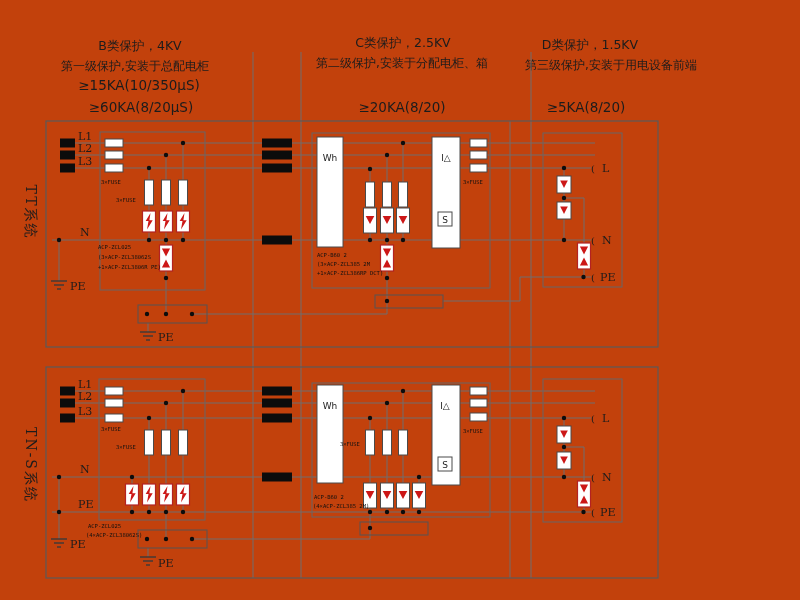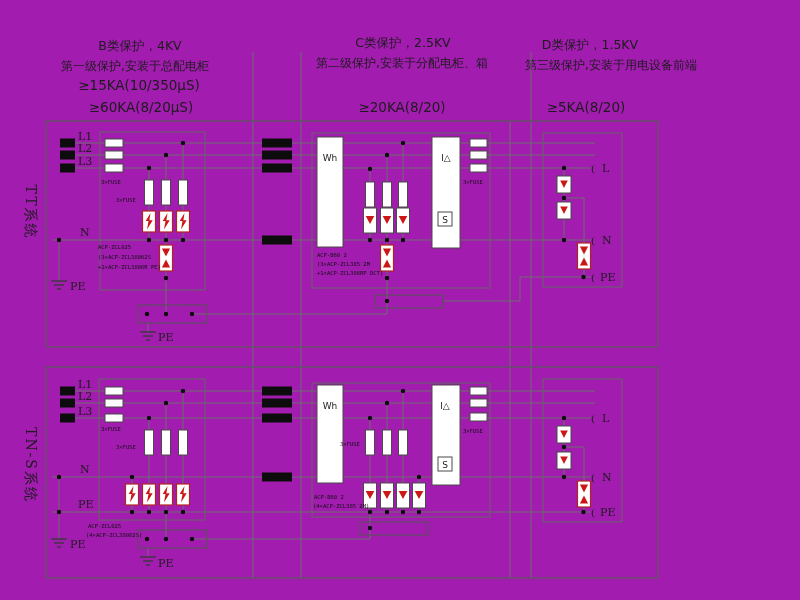--- a/index.html
+++ b/index.html
@@ -1,16 +1,16 @@
 <!DOCTYPE html>
 <html><head>
 <meta charset="utf-8">
 <style>
   html,body{margin:0;padding:0;background:#ffffff;}
-  .stage{width:800px;height:600px;position:relative;background:#a21caf;overflow:hidden;}
+  .stage{width:800px;height:600px;position:relative;background:#c2410c;overflow:hidden;}
   svg{display:block;}
   .wire{stroke:#6e6e6e;stroke-width:1;fill:none;}
   .obox{stroke:#5a5a5a;stroke-width:1.2;fill:none;}
   .ibox{stroke:#666;stroke-width:1;fill:none;}
   .wbox{stroke:#4a4a4a;stroke-width:1;fill:#ffffff;}
   .fuse{stroke:#4a4a4a;stroke-width:1;fill:#ffffff;}
   .busrect{stroke:#555;stroke-width:1;fill:none;}
   .blk{fill:#0c0c0c;stroke:none;}
   .dot{fill:#0c0c0c;stroke:none;}
   .spdr{stroke:#b32222;stroke-width:1.2;fill:#ffffff;}

